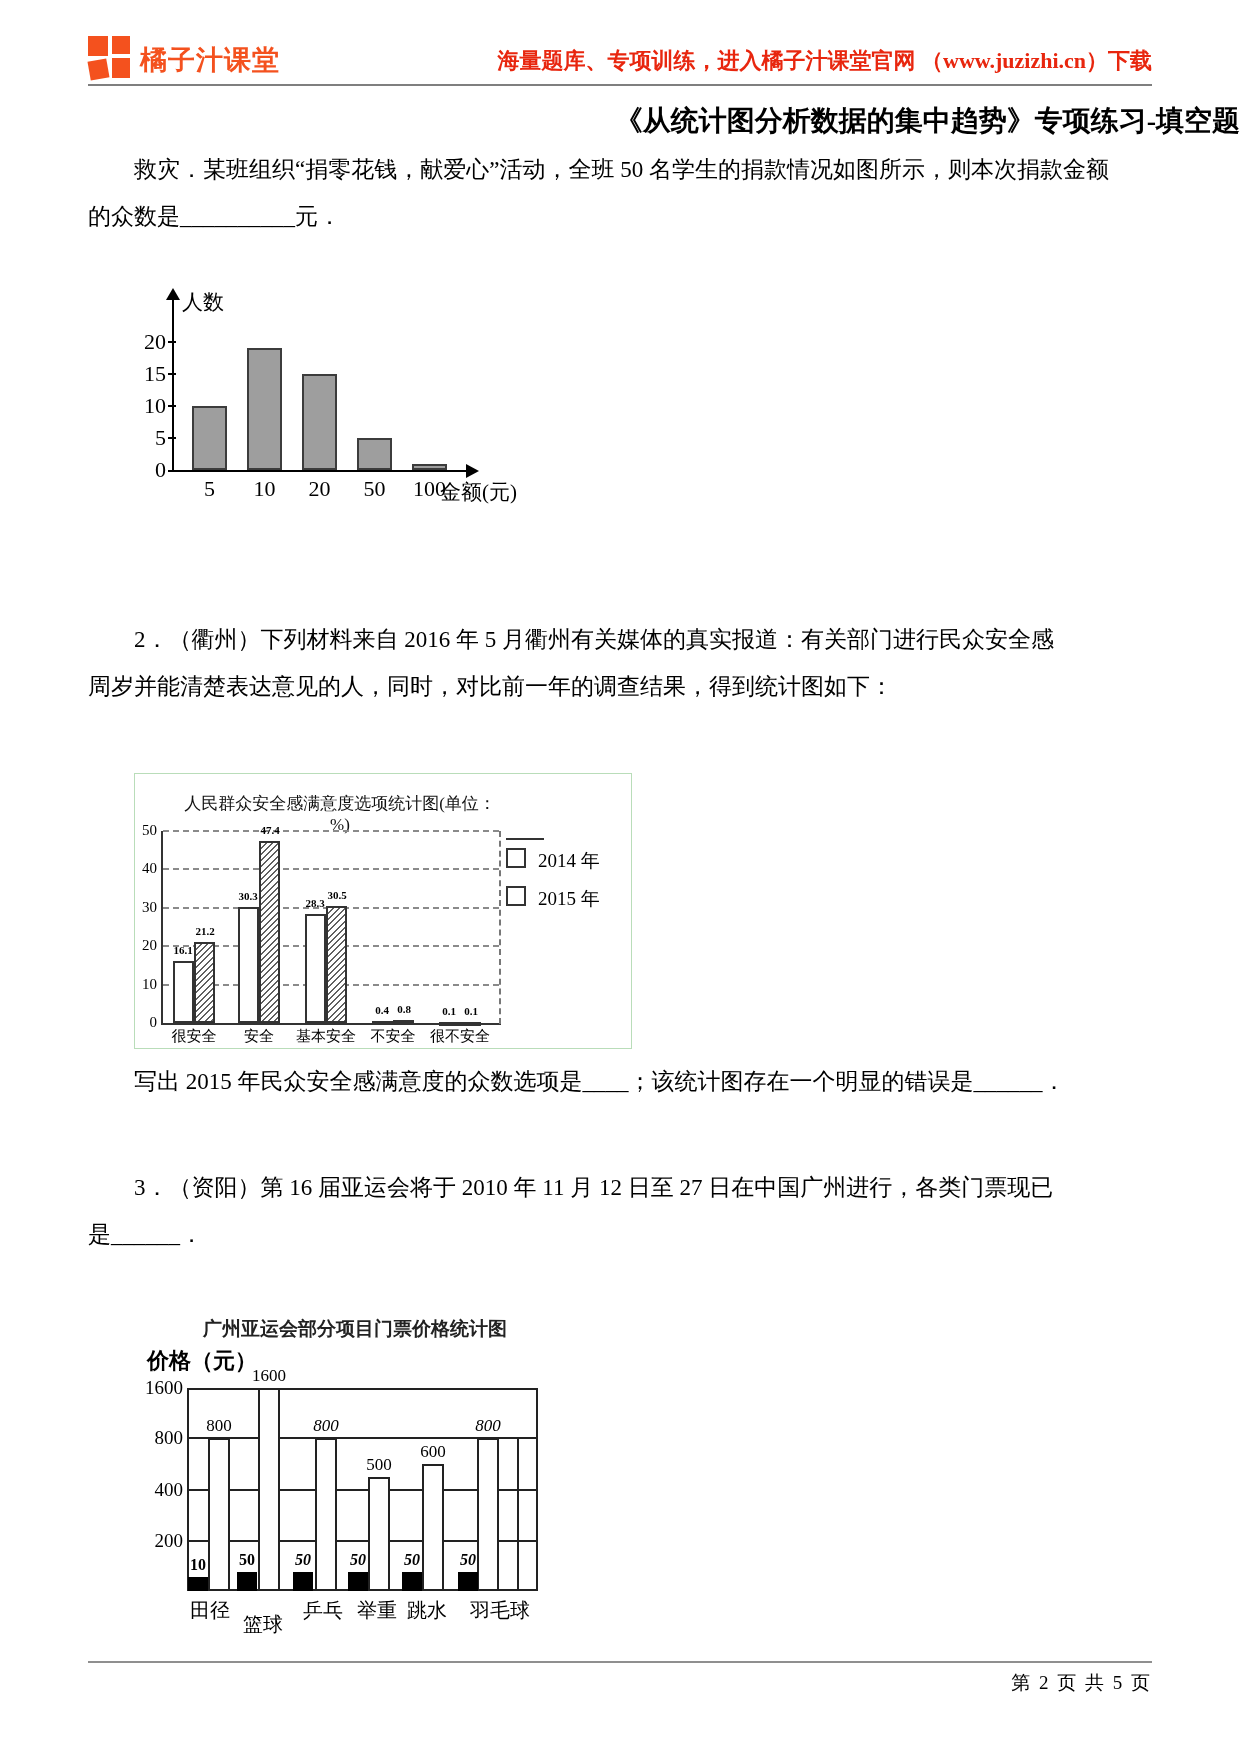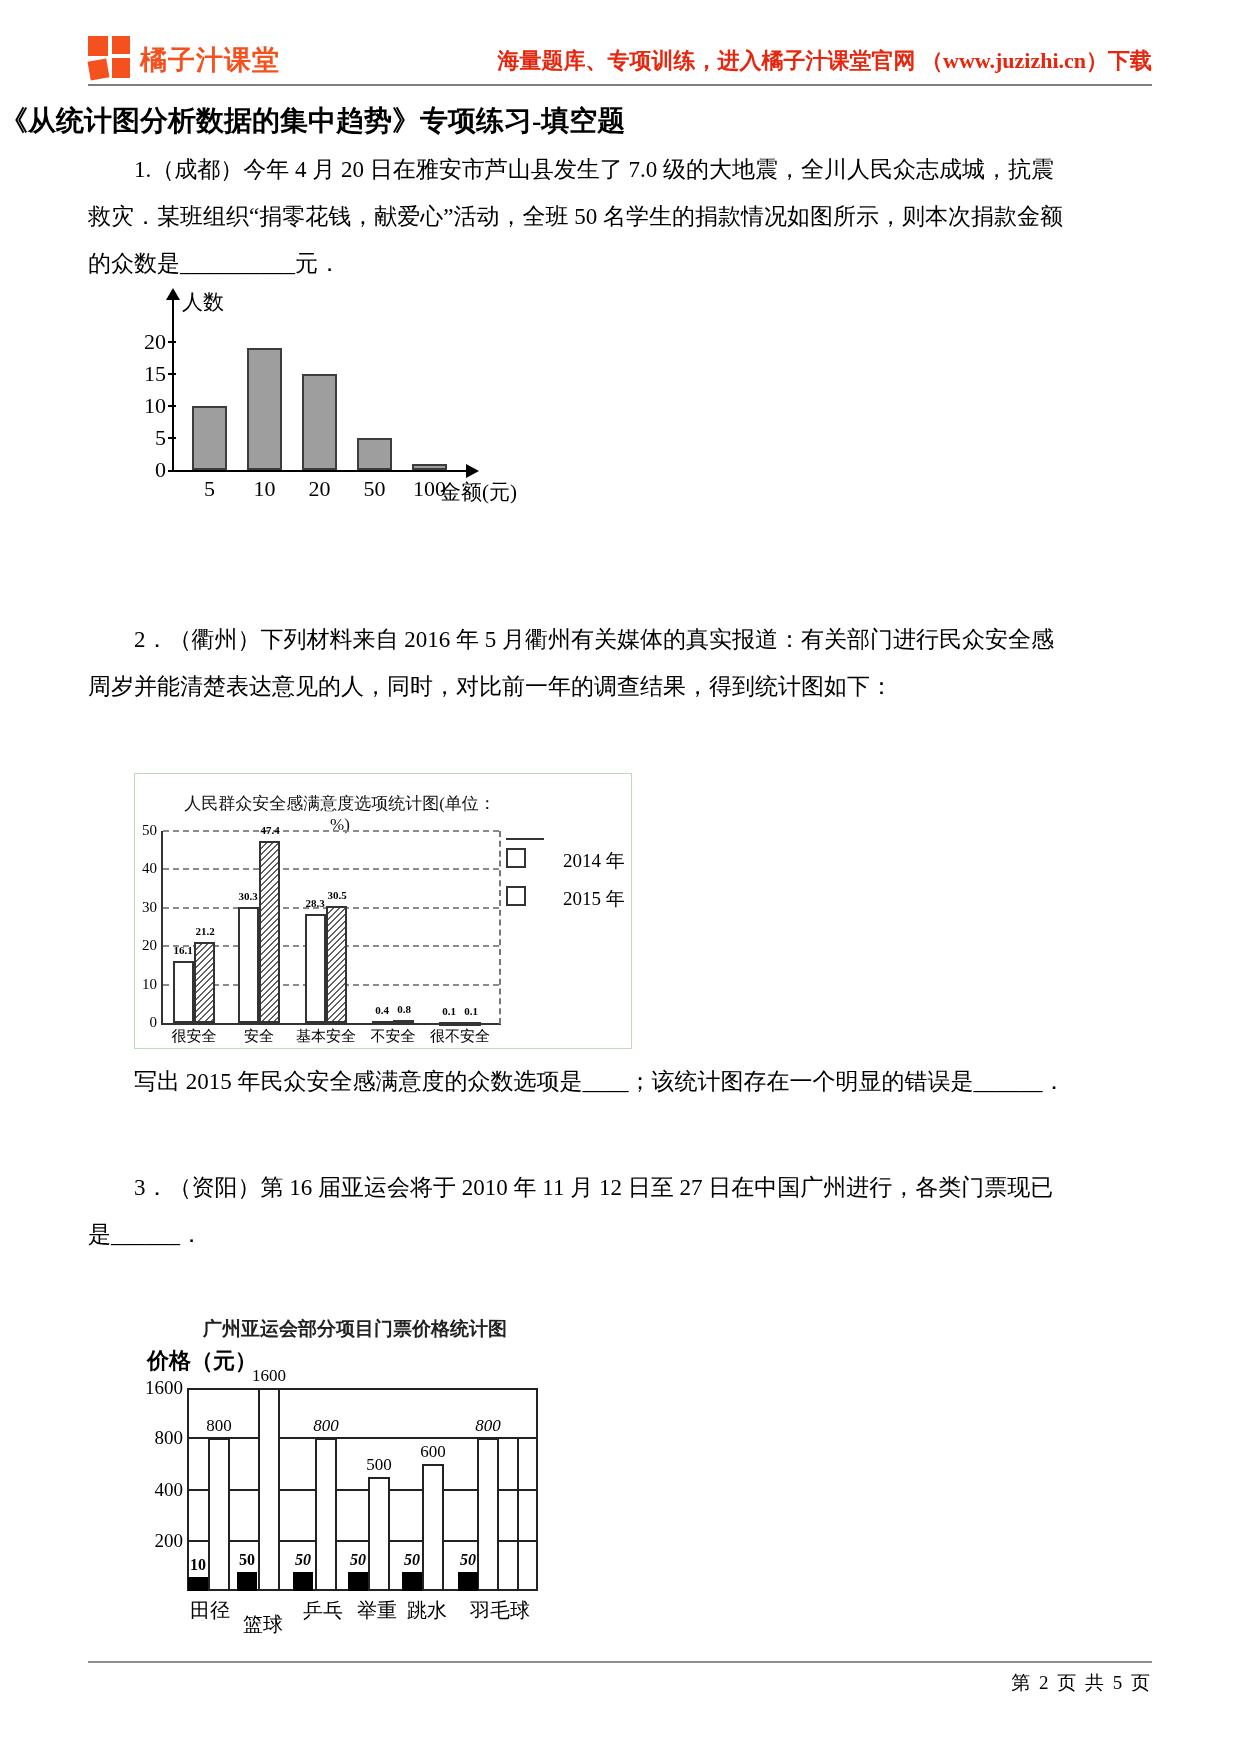--- a/index.html
+++ b/index.html
@@ -18,21 +18,21 @@
   .logo-icon .sq { position:absolute; background:#f4511e; }
   .sq1 { left:0; top:0; width:20px; height:20px; }
   .sq2 { left:24px; top:0; width:18px; height:18px; }
   .sq3 { left:1px; top:24px; width:19px; height:19px; transform:rotate(-10deg); }
   .sq4 { left:24px; top:22px; width:18px; height:20px; }
   .logo-text { position:absolute; left:52px; top:8px; font-size:27px; font-weight:bold; color:#f4511e; letter-spacing:1px; }
   .promo { right:88px; top:46px; font-size:22px; font-weight:bold; color:#e8260e; }
   .hrule { left:88px; top:84px; width:1064px; height:2px; background:#7f7f7f; }
 
   
-  .doc-title { left:0; top:102px; width:1240px; text-align:left; font-size:28px; font-weight:bold; }
+  .doc-title { left:0; top:102px; width:1240px; text-align:right; font-size:28px; font-weight:bold; }
   .para { left:88px; width:1076px; font-size:23px; line-height:47px; }
   .para .ln { white-space:pre; }
   .para .ln:first-child { text-indent:46px; }
   .p1 { top:146px; } .p2 { top:616px; } .p2a { top:1058px; } .p3 { top:1164px; }
 
   
   #chart1 { left:140px; top:288px; width:440px; height:235px; }
   .c1-yaxis { left:32px; top:10px; width:2px; height:174px; background:#000; }
   .c1-yarrow { left:26px; top:0; width:0; height:0; border-left:7px solid transparent; border-right:7px solid transparent; border-bottom:12px solid #000; }
   .c1-xaxis { left:28px; top:182px; width:300px; height:2px; background:#000; }
@@ -50,21 +50,21 @@
   .c2-xaxis { left:26px; top:249px; width:340px; height:2px; background:#333; }
   .c2-rborder { left:364px; top:57px; width:0; height:193px; border-left:2px dashed #777; }
   .grid2 { border-top:2px dashed #8a8a8a; height:0; }
   .ylab2 { font-size:15px; }
   .bar2w { background:#fff; border:2px solid #333; }
   .hatch { border:2px solid #333; background:repeating-linear-gradient(135deg,#fff 0px,#fff 3px,#606060 3px,#606060 4.4px); }
   .vlab { font-size:11px; font-weight:bold; }
   .clab2 { font-size:15px; }
   .lgd-line { left:371px; top:64px; width:38px; height:2px; background:#333; }
   .lgd-box { width:20px; height:20px; border:2px solid #333; background:#fff; }
-  .lgd-text { font-size:19px;margin-left:25px; }
+  .lgd-text { font-size:19px; }
 
   
   #chart3 { left:145px; top:1316px; width:440px; height:310px; }
   .c3-title { left:0; top:0; width:420px; text-align:center; font-size:19px; font-weight:bold; color:#222; }
   .c3-ylabel { left:2px; top:30px; font-size:22px; font-weight:bold; }
   .c3-rect { left:42px; top:72px; width:351px; height:203px; border:2px solid #222; background:#fff; }
   .c3-hline { left:42px; width:351px; height:2px; background:#222; }
   .ylab3 { font-size:19px; }
   .bar3w { background:#fff; border:2px solid #222; }
   .bar3b { background:#000; }
@@ -89,21 +89,20 @@
     <div class="sq sq4"></div>
   </div>
   <div class="logo-text">橘子汁课堂</div>
 </div>
 <div class="abs promo">海量题库、专项训练，进入橘子汁课堂官网 （www.juzizhi.cn）下载</div>
 <div class="abs hrule"></div>
 
 <div class="abs doc-title">《从统计图分析数据的集中趋势》专项练习-填空题</div>
 
 <div class="abs para p1">
-  <div class="ln">1.（成都）今年 4 月 20 日在雅安市芦山县发生了 7.0 级的大地震，全川人民众志成城，抗震</div>
   <div class="ln">救灾．某班组织“捐零花钱，献爱心”活动，全班 50 名学生的捐款情况如图所示，则本次捐款金额</div>
   <div class="ln">的众数是__________元．</div>
 </div>
 
 <div class="abs" id="chart1">
   <div class="g c1-yarrow"></div>
   <div class="g c1-yaxis"></div>
   <div class="g c1-xaxis"></div>
   <div class="g c1-xarrow"></div>
   <div class="g c1-ylabel">人数</div>

